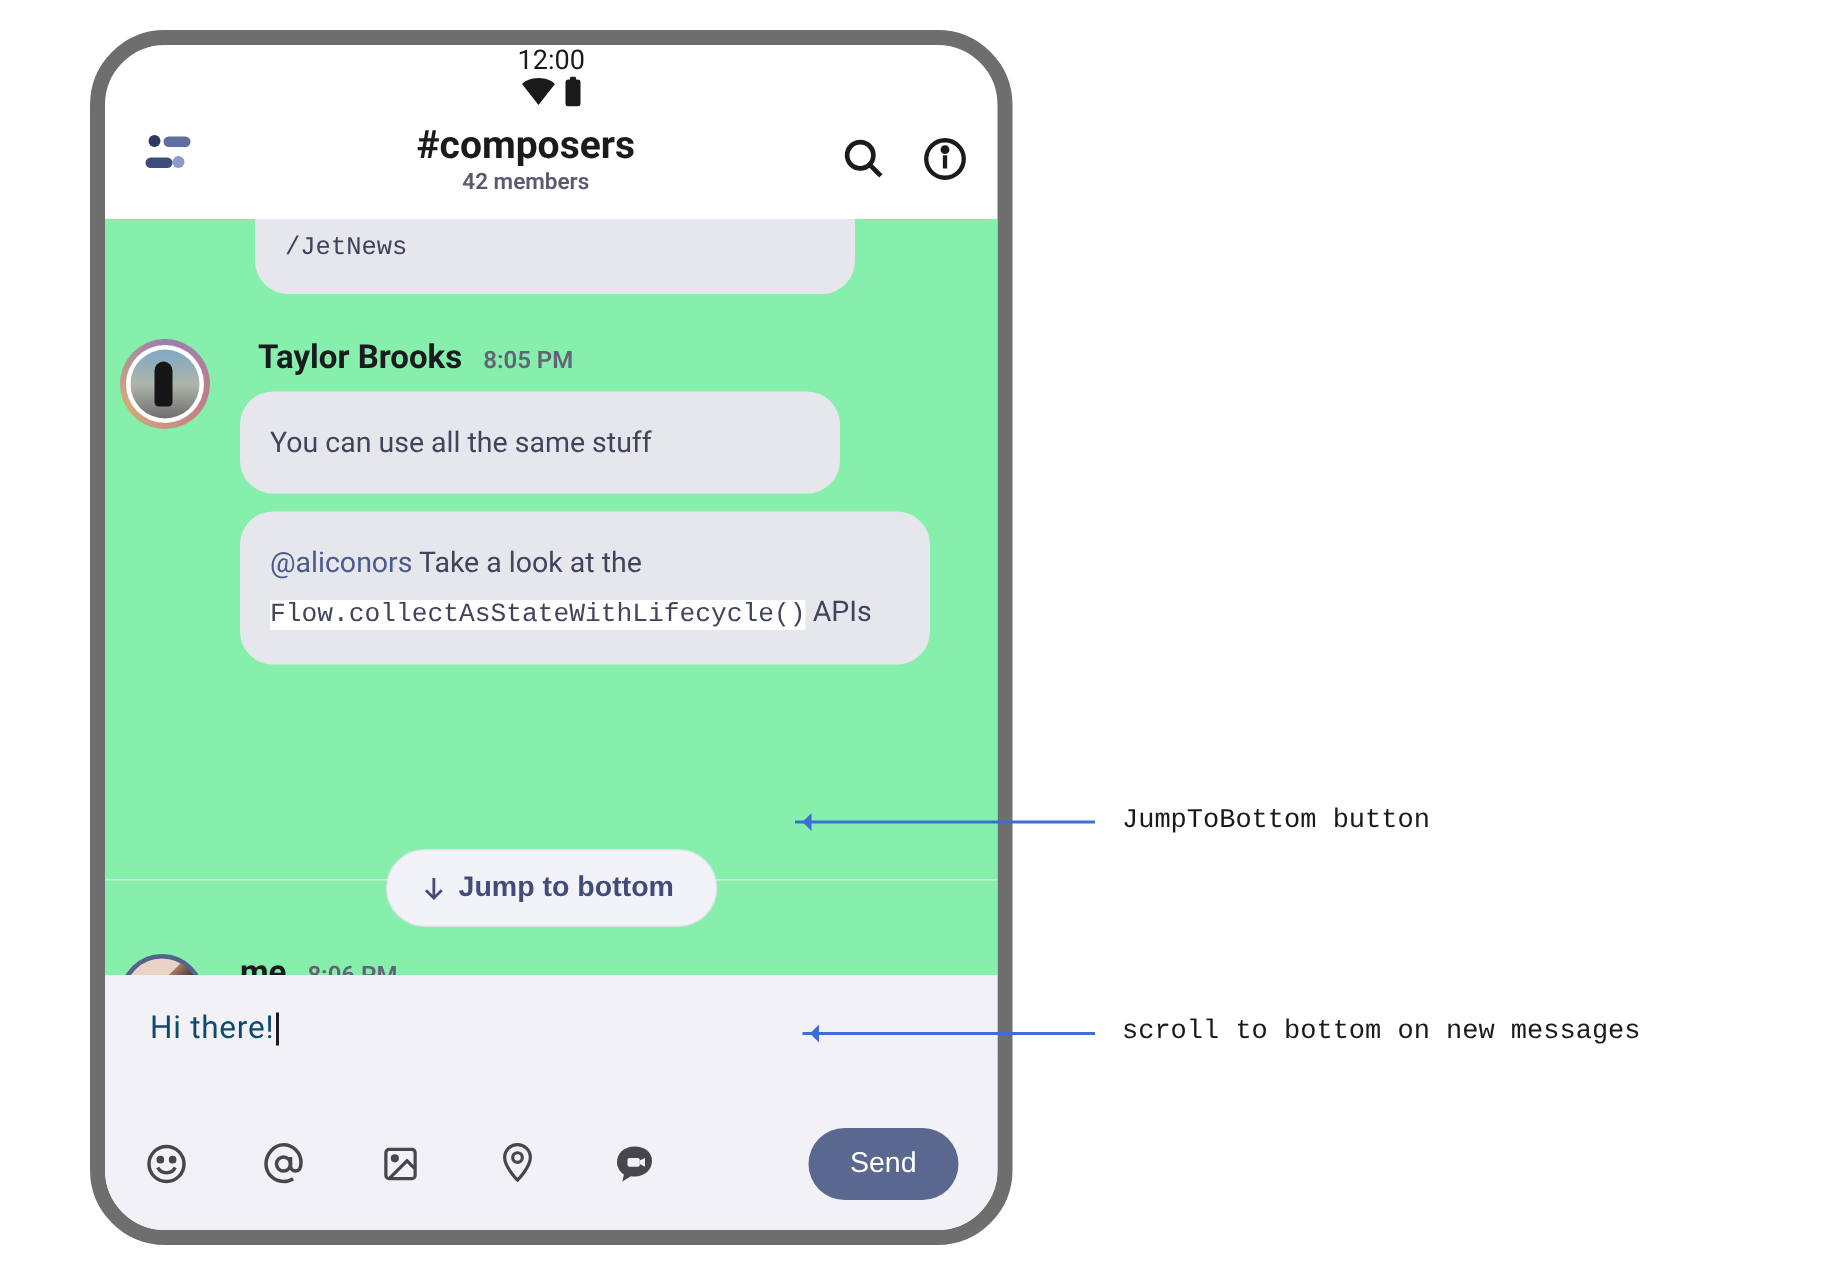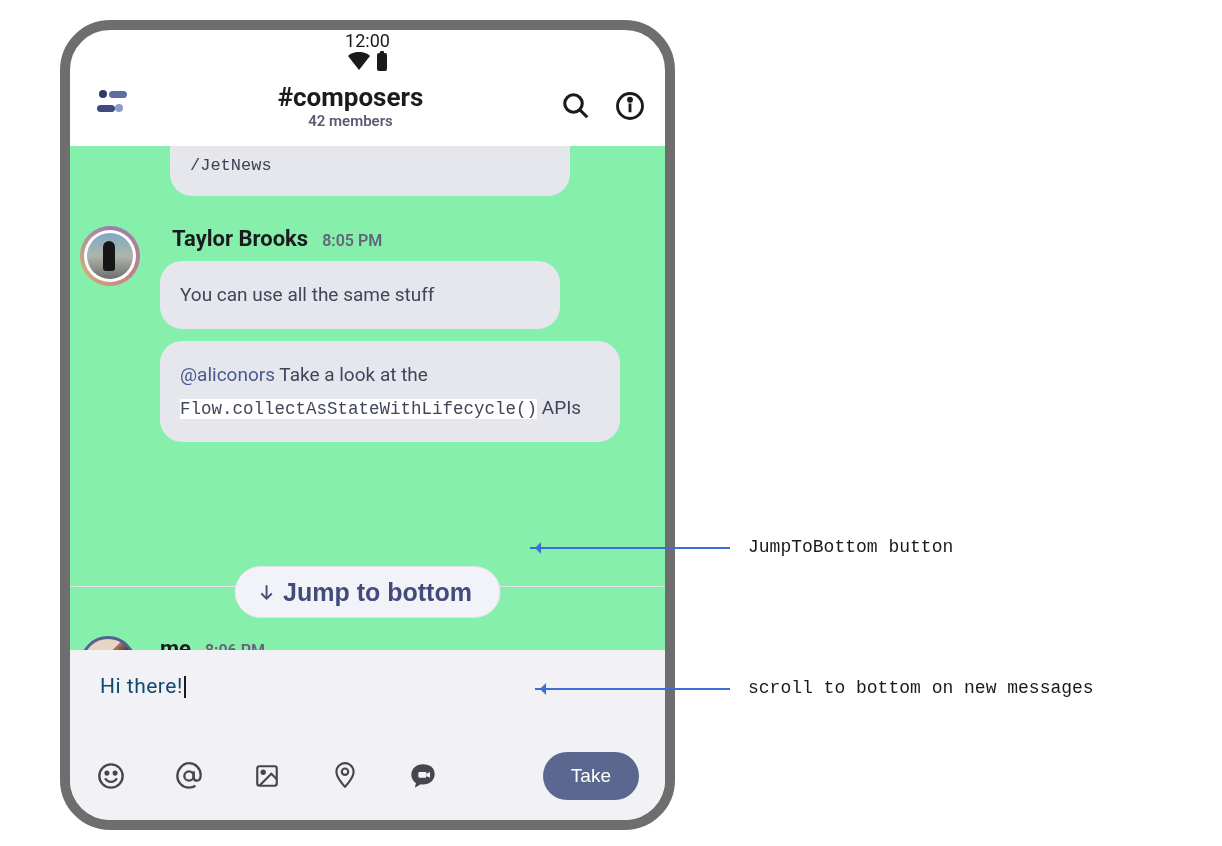--- a/index.html
+++ b/index.html
@@ -138,21 +138,21 @@
       top:420px;
       left:50%;
       transform:translateX(-50%);
       background:#f2f3f8;
       border:1px solid #e2e3ea;
       border-radius:30px;
       height:52px;
       padding:0 28px 0 22px;
       display:flex; align-items:center; gap:8px;
       color:#444a7a;
-      font-size:25px;
+      font-size:19px;
       font-weight:600;
       cursor:pointer;
     }
 
     .me-group { position:absolute; top:490px; left:10px; right:10px; }
     .avatar-me {
       position:absolute; left:0; top:0;
       width:56px; height:56px; border-radius:50%;
       border:3px solid #556290;
       background: linear-gradient(135deg, #e8d4c4 40%, #a87860 41%, #2a2a2a 60%);
@@ -351,21 +351,21 @@
           </svg>
       </div>
       <div class="tool-icon">
         <svg width="28" height="28" viewBox="0 0 24 24">
             <path fill="currentColor" d="M12 2C6 2 2 6 2 11c0 3 2 6 4 7l-1 4 5-3c.7.1 1.3.2 2 .2 6 0 10-4 10-9S18 2 12 2z"></path>
             <rect x="8" y="8.5" width="7" height="5" rx="1" fill="#f2f2f6"></rect>
             <path fill="#f2f2f6" d="M15 10l3-1.5v5L15 12z"></path>
           </svg>
       </div>
       <button class="send-btn">
-        <span>Take</span>
+        <span>Send</span>
       </button>
     </div>
   </div>
 
 </div>
 
 <div class="arrow arrow-1"></div>
 <div class="annotation anno-1">JumpToBottom button</div>
 <div class="arrow arrow-2"></div>
 <div class="annotation anno-2">scroll to bottom on new messages</div>

